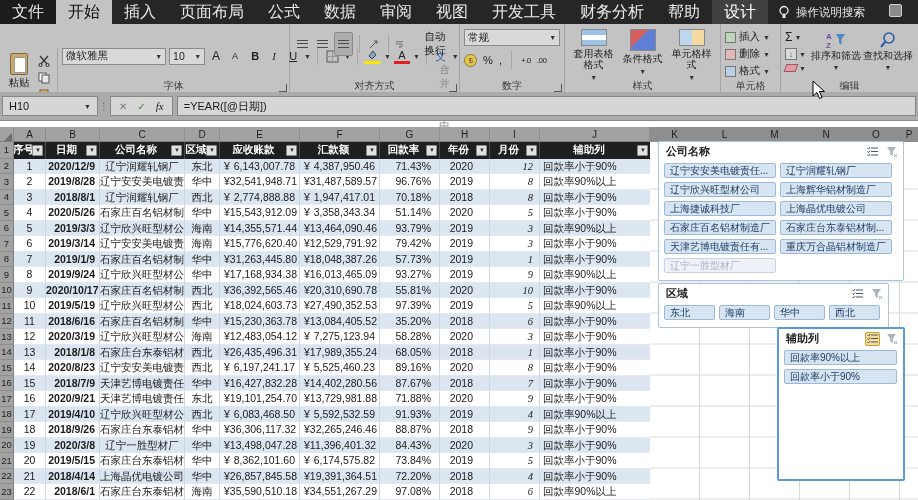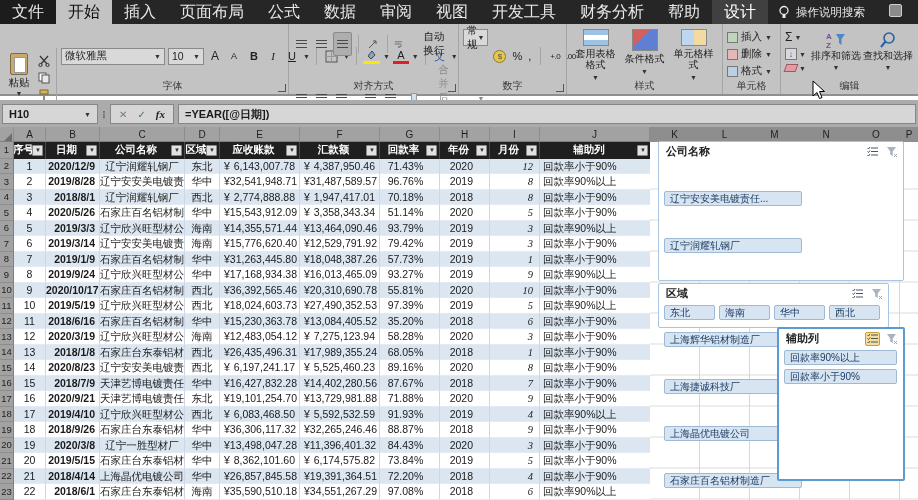--- a/index.html
+++ b/index.html
@@ -65,21 +65,21 @@
   .bars { width:11px; height:9px; display:inline-block;
     background:repeating-linear-gradient(to bottom,#4a4a4a 0 1px,transparent 1px 3.5px); }
   .abtn { padding:2px 3px; border-radius:2px; }
   .abtn.sel { background:#aeaeae; border:1px solid #8a8a8a; }
   .wrap-btn,.merge-btn { display:flex; align-items:center; gap:21px; font-size:10.5px; color:#222; }
   .merge-btn { color:#8a8a8a; }
   .mergeicon { width:14px; height:10px; border:1px solid #9a9a9a; background:#cfe0ef; }
 
   
   .g-num { width:108px; }
-  .g-num .gbody { flex-direction:row; gap:5px; padding-top:2px; }
+  .g-num .gbody { flex-direction:column; gap:5px; padding-top:2px; }
   .numfmt { width:96px; }
   .coin { width:13px; height:13px; border-radius:50%; background:#e8c64a; border:1px solid #8a7a30;
     font-size:8px; color:#555; display:flex; align-items:center; justify-content:center; }
   .numicons { display:flex; align-items:center; gap:6px; font-size:11px; color:#222; }
   .decbtn { font-size:8px; color:#222; letter-spacing:-0.5px; }
 
   
   .g-style { width:156px; }
   .bigbtn { width:50px; display:flex; flex-direction:column; align-items:center; gap:2px;
     font-size:10px; color:#222; text-align:center; line-height:11px; padding-top:2px; }
@@ -100,22 +100,22 @@
   .g-edit { width:138px; border-right:none; }
   .editcol { display:flex; flex-direction:column; gap:4px; padding-top:3px; margin-right:4px; }
   .erow { display:flex; align-items:center; gap:2px; font-size:12px; color:#222; }
   .filldown { width:12px; height:12px; border:1px solid #777; background:#d9d9d9;
     font-size:9px; color:#2a5fa5; display:flex; align-items:center; justify-content:center; }
   .eraser { width:12px; height:8px; background:#e89aa4; border:1px solid #9a5a63; transform:skewX(-20deg); }
   .bigbtn2 { width:52px; display:flex; flex-direction:column; align-items:center; gap:1px;
     font-size:10px; color:#222; text-align:center; line-height:11px; padding-top:4px; }
 
   
-  .fbar { position:absolute; left:0; top:100px; width:918px; height:29px; background:#ababab;
-    display:flex; align-items:center; padding:0 2px; border-bottom:1px solid #8a8a8a;font-weight:bold; }
+  .fbar { position:absolute; left:0; top:92px; width:918px; height:29px; background:#ababab;
+    display:flex; align-items:center; padding:0 2px; border-bottom:1px solid #8a8a8a; }
   .namebox { width:96px; height:20px; background:#d6d6d6; border:1px solid #868686;
     font-size:11px; color:#1a1a1a; display:flex; align-items:center; padding:0 6px; }
   .namebox .mini-arrow { margin-left:auto; }
   .fdots { width:12px; text-align:center; color:#6a6a6a; font-size:10px; }
   .fbtns { height:20px; background:#d6d6d6; border:1px solid #868686; display:flex;
     align-items:center; gap:10px; padding:0 8px; margin-right:4px; }
   .fbx { font-size:10px; color:#7a7a7a; } .fck { font-size:10px; color:#4a7a4a; }
   .ffx { font-size:11px; font-style:italic; font-family:"Liberation Serif",serif; color:#222; }
   .fformula { flex:1; height:20px; background:#d6d6d6; border:1px solid #868686;
     font-size:11px; color:#1a1a1a; display:flex; align-items:center; padding:0 6px; }
@@ -168,42 +168,42 @@
   .tbody { }
   .tr { display:flex; height:15.5px; background:#fff; }
   .tr:nth-child(odd) { background:var(--band); }
   .td { font-size:10.5px; color:#1a1a1a; line-height:15px; white-space:nowrap; overflow:hidden;
     border-right:1px solid #ccd6e4; border-bottom:1px solid #e3eaf4; }
   .td.a { width:32px; text-align:center; }
   .td.b { width:54px; text-align:right; padding-right:4px; }
   .td.c { width:85px; text-align:center; }
   .td.d { width:35px; text-align:center; }
   .td.e,.td.f { width:80px; display:flex; justify-content:space-between; padding:0 4px 0 4px; }
-  .td.g { width:60px; text-align:center; padding-right:8px; }
+  .td.g { width:60px; text-align:right; padding-right:8px; }
   .td.h { width:50px; text-align:right; padding-right:16px; }
   .td.i { width:50px; text-align:right; padding-right:6px; }
   .td.j { width:110px; text-align:left; padding-left:3px; border-right:none; }
   .cur { color:#1a1a1a; }
 
   
   .slicer { position:absolute; background:#fff; border:1px solid var(--slicer_border);
     border-radius:2px; }
   .slicer.selected { border:2px solid var(--slicer_sel_border); }
   .shead { display:flex; align-items:center; height:18px; padding:1px 4px 0 7px; gap:4px; }
   .stitle { flex:1; font-size:11px; font-weight:bold; color:#222; white-space:nowrap; overflow:hidden; }
   .sicon { width:15px; height:14px; display:flex; align-items:center; justify-content:center;
     border-radius:2px; }
   .sicon.active { background:var(--multiselect_active_bg); border:1px solid #c89f2d; }
   .sbody { display:flex; flex-wrap:wrap; gap:4px; padding:3px 5px; }
   .sbtn { height:15px; background:var(--slicer_btn_bg); border:1px solid var(--slicer_btn_border);
     border-radius:2px; font-size:10px; color:#17375e; line-height:13px; padding:0 5px;
     white-space:nowrap; overflow:hidden; }
   .sbtn.disabled { background:#eef2f8; border-color:#c8d4e2; color:#a8b4c2; }
   .sl-company { left:658px; top:141px; width:246px; height:140px; }
-  .sl-company .sbtn { width:138px;margin-top:28px; }
+  .sl-company .sbtn { width:112px; }
   .sl-region { left:658px; top:283px; width:231px; height:45px; }
   .sl-region .sbtn { width:51px; }
   .sl-helper { left:777px; top:327px; width:128px; height:154px; }
   .sl-helper .sbtn { width:113px; }
 
   
   .cursor { position:absolute; left:812px; top:80px; pointer-events:none; z-index:99; }
 </style>
 </head>
 <body>

